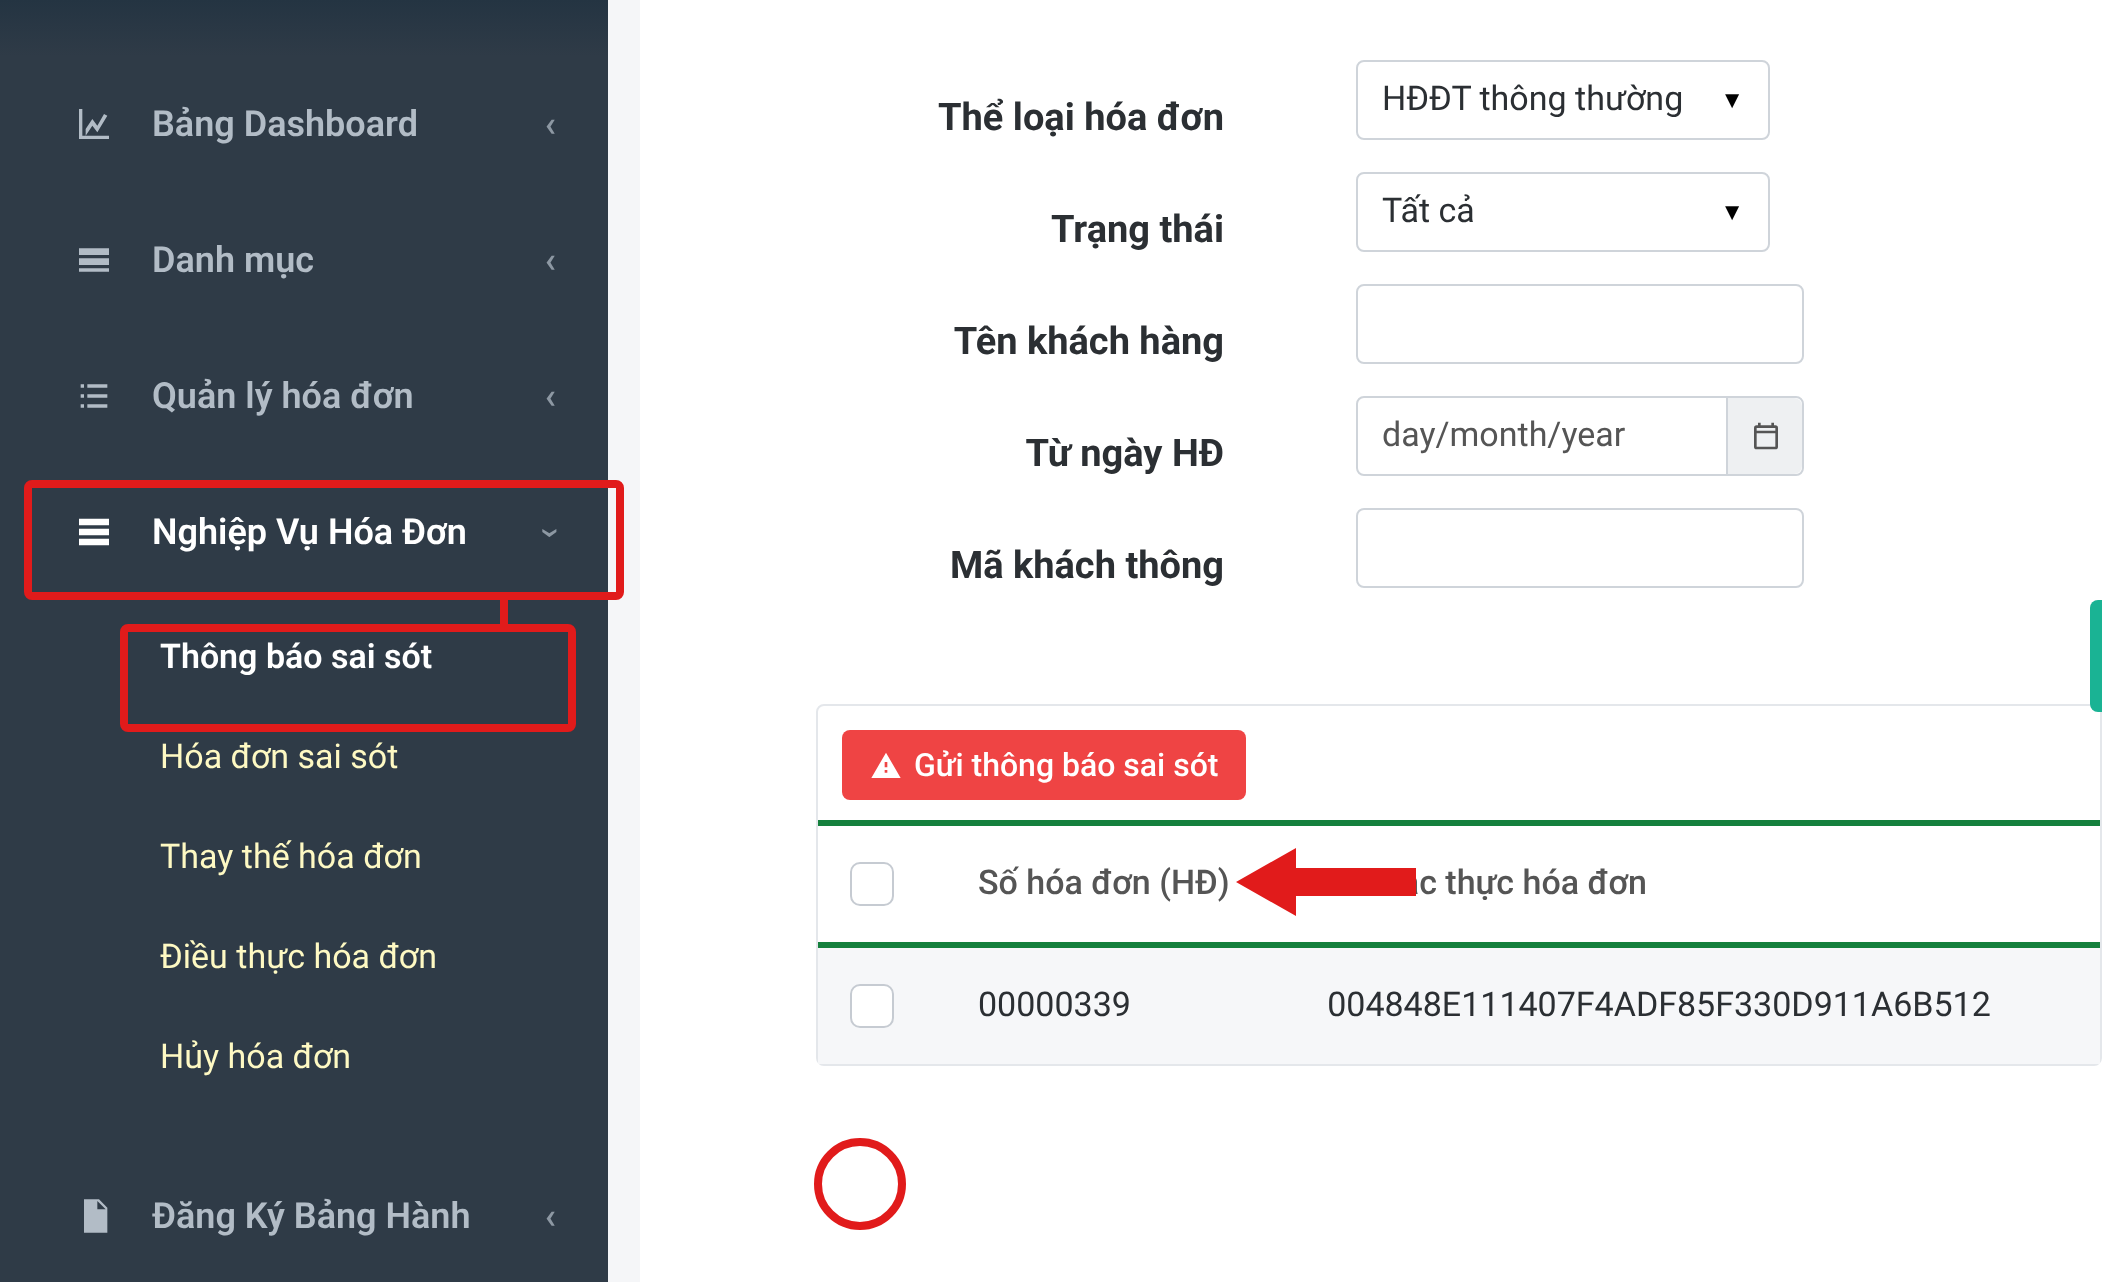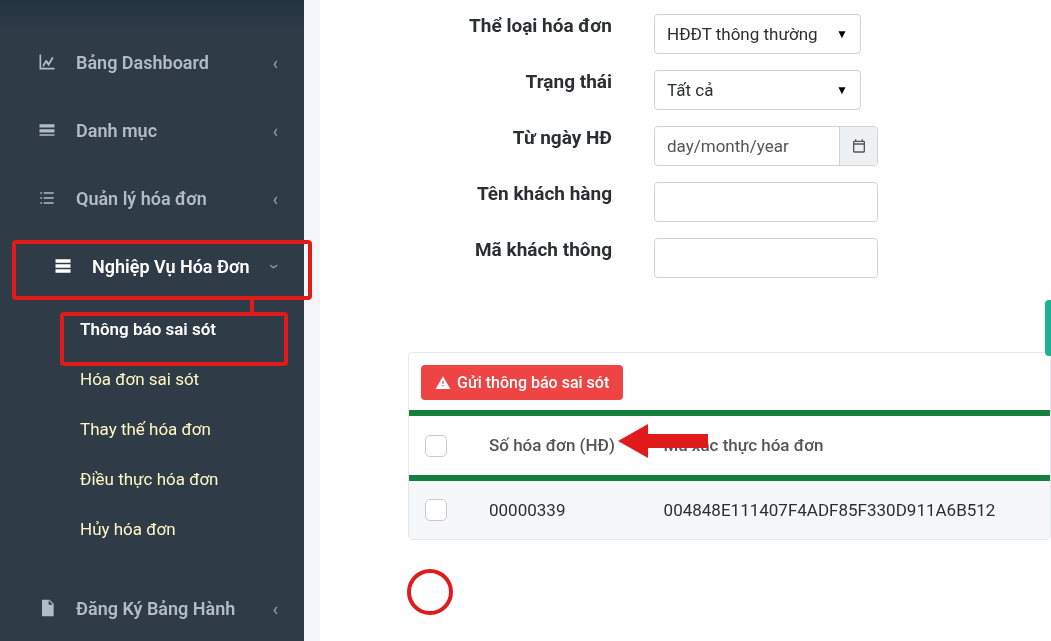--- a/index.html
+++ b/index.html
@@ -34,21 +34,21 @@
     height: 68px;
     padding: 0 26px 0 36px;
     font-size: 18px;
     font-weight: 600;
     color: #b2bcc6;
     cursor: pointer;
     position: relative;
   }
   .nav-item .label { flex: 1; margin-left: 18px; }
   .nav-item .chev { font-size: 18px; color: #8d98a3; }
-  .nav-item.active { color: #ffffff; margin-left: 16px; }
+  .nav-item.active { color: #ffffff; }
   .nav-sub {
     padding: 4px 15px 10px 0;
   }
   .nav-sub-item {
     display: flex;
     align-items: center;
     height: 50px;
     padding-left: 80px;
     font-size: 17px;
     color: #fef9c3;
@@ -76,22 +76,23 @@
     position: absolute;
     left: 320px; top: 0; right: 0; height: 641px;
     background: #ffffff;
     padding-top: 10px;
   }
   .form-area {
     padding: 4px 0 30px 0;
   }
   .form-row {
     display: flex;
-    align-items: flex-start;
+    align-items: flex-end;
     height: 56px;
+    gap: 24px;
   }
   .form-label {
     width: 630px;
     text-align: right;
     padding-right: 30px;
     font-size: 19px;
     font-weight: 700;
     color: #2b2f33;
   }
   .form-label { width: 300px; margin-left: 22px; }
@@ -144,21 +145,21 @@
   .btn-orange svg { width: 16px; height: 16px; fill: #fff; }
 
   table.grid {
     border-collapse: collapse;
     width: 100%;
   }
   table.grid th, table.grid td {
     text-align: left;
     font-size: 17px;
     padding: 18px 16px;
-    border-top: 6px solid #15803d;
+    border-top: 3px solid #15803d;
     color: #2b2f33;
   }
   table.grid th { font-weight: 500; color: #555; background:#fff; }
   table.grid tbody tr { background:#f6f7f9; }
   .chk {
     width: 22px; height: 22px;
     border: 1px solid #c6cbd2;
     border-radius: 5px;
     background: #fff;
     display: inline-block;
@@ -277,37 +278,37 @@
       <div class="form-label">Trạng thái</div>
       <div class="form-field">
         <div class="sel">
           <span>Tất cả</span>
           <span class="tri">▼</span>
         </div>
       </div>
     </div>
 
     <div class="form-row">
+      <div class="form-label">Tên khách hàng</div>
+      <div class="form-field">
+        <div class="sel inp-text"></div>
+      </div>
+    </div>
+
+    <div class="form-row">
       <div class="form-label">Từ ngày HĐ</div>
       <div class="form-field">
         <div class="sel inp-date">
           <span class="ph">day/month/year</span>
           <span class="cal-btn">
             <svg viewBox="0 0 24 24" width="16" height="16">
                 <path fill="#555" d="M19 4h-1V2h-2v2H8V2H6v2H5a2 2 0 0 0-2 2v14a2 2 0 0 0 2 2h14a2 2 0 0 0 2-2V6a2 2 0 0 0-2-2zm0 16H5V10h14v10zM5 8V6h14v2H5z"></path>
               </svg>
           </span>
         </div>
-      </div>
-    </div>
-
-    <div class="form-row">
-      <div class="form-label">Tên khách hàng</div>
-      <div class="form-field">
-        <div class="sel inp-text"></div>
       </div>
     </div>
 
     <div class="form-row">
       <div class="form-label">Mã khách thông</div>
       <div class="form-field">
         <div class="sel inp-text"></div>
       </div>
     </div>
   </div>

